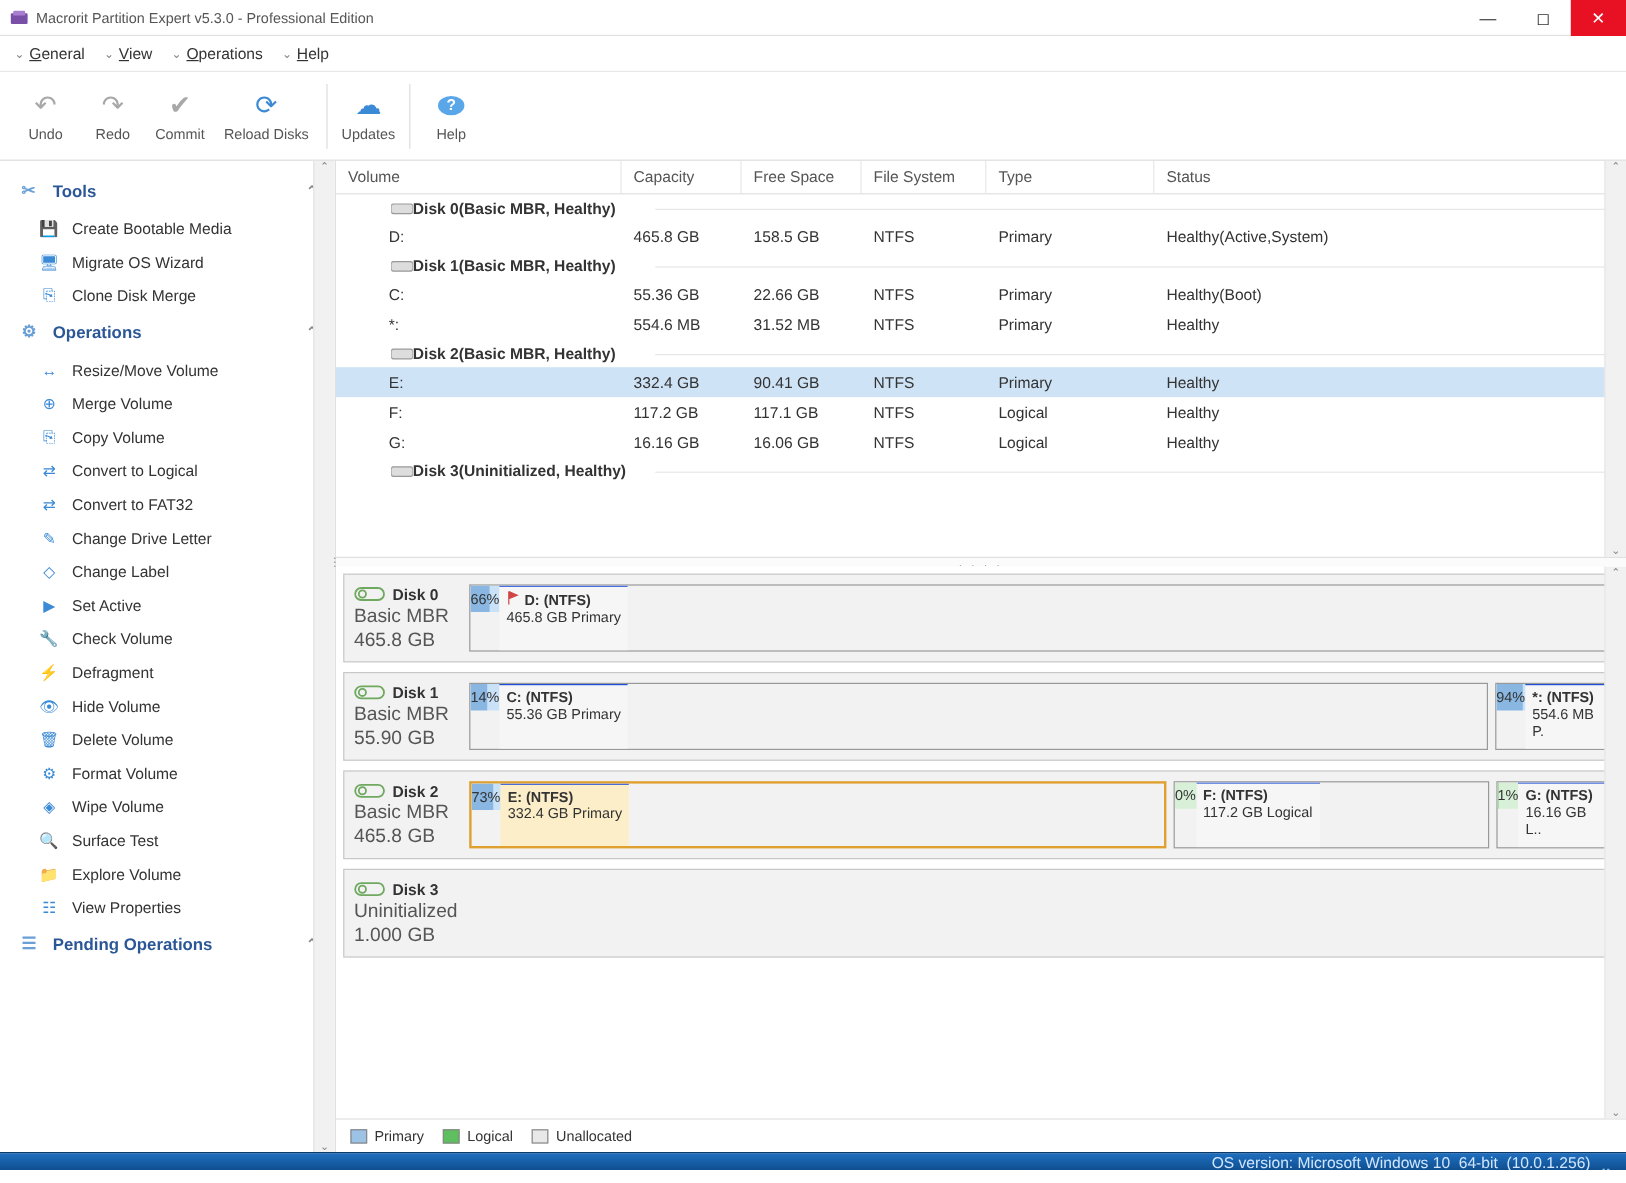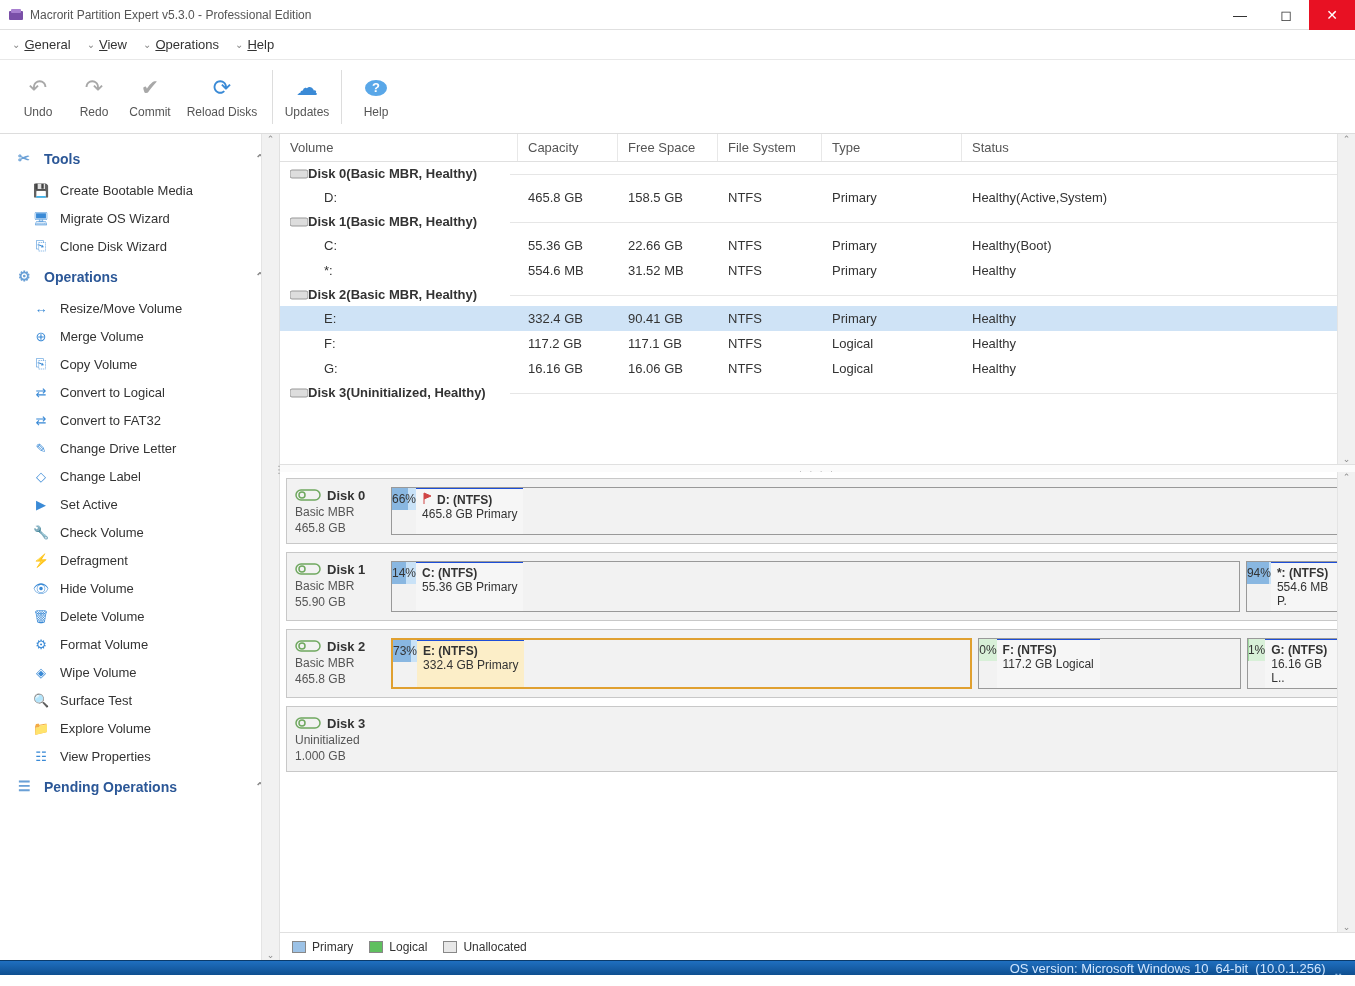--- a/index.html
+++ b/index.html
@@ -32,33 +32,33 @@
 .content { flex: 1; display: flex; flex-direction: column; justify-content: flex-end; }
 .table-area { height: 330px; overflow: auto; position: relative; }
 .table-head { display: flex; border-bottom: 1px solid #e0e0e0; font-size: 13px; color: #555; position: sticky; top: 0; background: #fff; }
 .table-head .th { padding: 6px 10px; border-right: 1px solid #e8e8e8; }
 .col-vol { width: 238px; }
 .col-cap { width: 100px; }
 .col-free { width: 100px; }
 .col-fs { width: 104px; }
 .col-type { width: 140px; }
 .col-status { flex: 1; }
-.disk-group-header { display: flex; align-items: center; padding: 4px 10px; font-weight: 600; position: relative; }
+.disk-group-header { display: flex; align-items: center; padding: 4px 10px; font-weight: 600; position: relative; margin-left: 36px; }
 .disk-group-header .hline { position: absolute; left: 230px; right: 12px; top: 50%; height: 1px; background: #e6e6e6; }
 .vol-row { display: flex; padding: 3px 0; font-size: 13px; }
 .vol-row.selected { background: #cfe3f6; }
 .vol-row .cell { padding: 2px 10px; }
 .vol-row .col-vol { padding-left: 44px; }
 .splitter { height: 8px; border-top: 1px solid #e0e0e0; text-align: center; font-size: 8px; color: #999; letter-spacing: 3px; background: #fbfbfb; cursor: row-resize; position: relative;}
 .splitter-handle { position: absolute; left: -6px; top: 50%; transform: translateY(-50%); font-size: 10px; color: #999; letter-spacing: 0;}
 .diskmap-area { flex: 1; overflow: auto; padding: 6px 4px 0 6px; position: relative; }
 .disk-card { border: 1px solid #c8c8c8; background: #f2f2f2; margin-bottom: 8px; padding: 8px; display: flex; gap: 8px; }
 .disk-card .disk-info { width: 88px; }
 .disk-card .disk-info .dname { font-weight: 600; display: flex; align-items: center; gap: 6px; }
-.disk-card .disk-info .dmeta { font-size: 12px; color: #555; margin-top: 2px; }
+.disk-card .disk-info .dmeta { font-size: 16px; color: #555; margin-top: 2px; }
 .disk-icon-svg { width: 26px; height: 16px; }
 .disk-parts { flex: 1; display: flex; gap: 6px; }
 .partition { border: 1px solid #999; display: flex; flex-direction: row; overflow: hidden; }
 .partition.selected { border: 2px solid #e0a030; }
 .partition .bar { height: 22px; position: relative; background: #c9e2f7; display: flex; align-items: center; justify-content: center; font-size: 12px; }
 .partition .bar .fill { position: absolute; top: 0; left: 0; bottom: 0; background: #89b7e1; }
 .partition .bar.green .fill { background: #9fd89f; }
 .partition .bar.green { background: #d8f0d8; }
 .partition .bar .pct { position: relative; z-index: 2; }
 .partition .plabel { background: #f6f6f6; padding: 3px 6px; font-size: 12px; border-top: 1px solid #1d4ed8; }
@@ -154,21 +154,21 @@
         <div class="item">
           <span class="it-icon">💾</span>
           <span>Create Bootable Media</span>
         </div>
         <div class="item">
           <span class="it-icon">🖥</span>
           <span>Migrate OS Wizard</span>
         </div>
         <div class="item">
           <span class="it-icon">⎘</span>
-          <span>Clone Disk Wizard</span>
+          <span>Clone Disk Merge</span>
         </div>
       </div>
     <div class="section-header">
       <span class="h-left">
           <span class="h-icon">⚙</span>
           <span>Operations</span>
         </span>
       <span class="chev2">⌃</span>
     </div>
     <div id="sidebar-ops">

